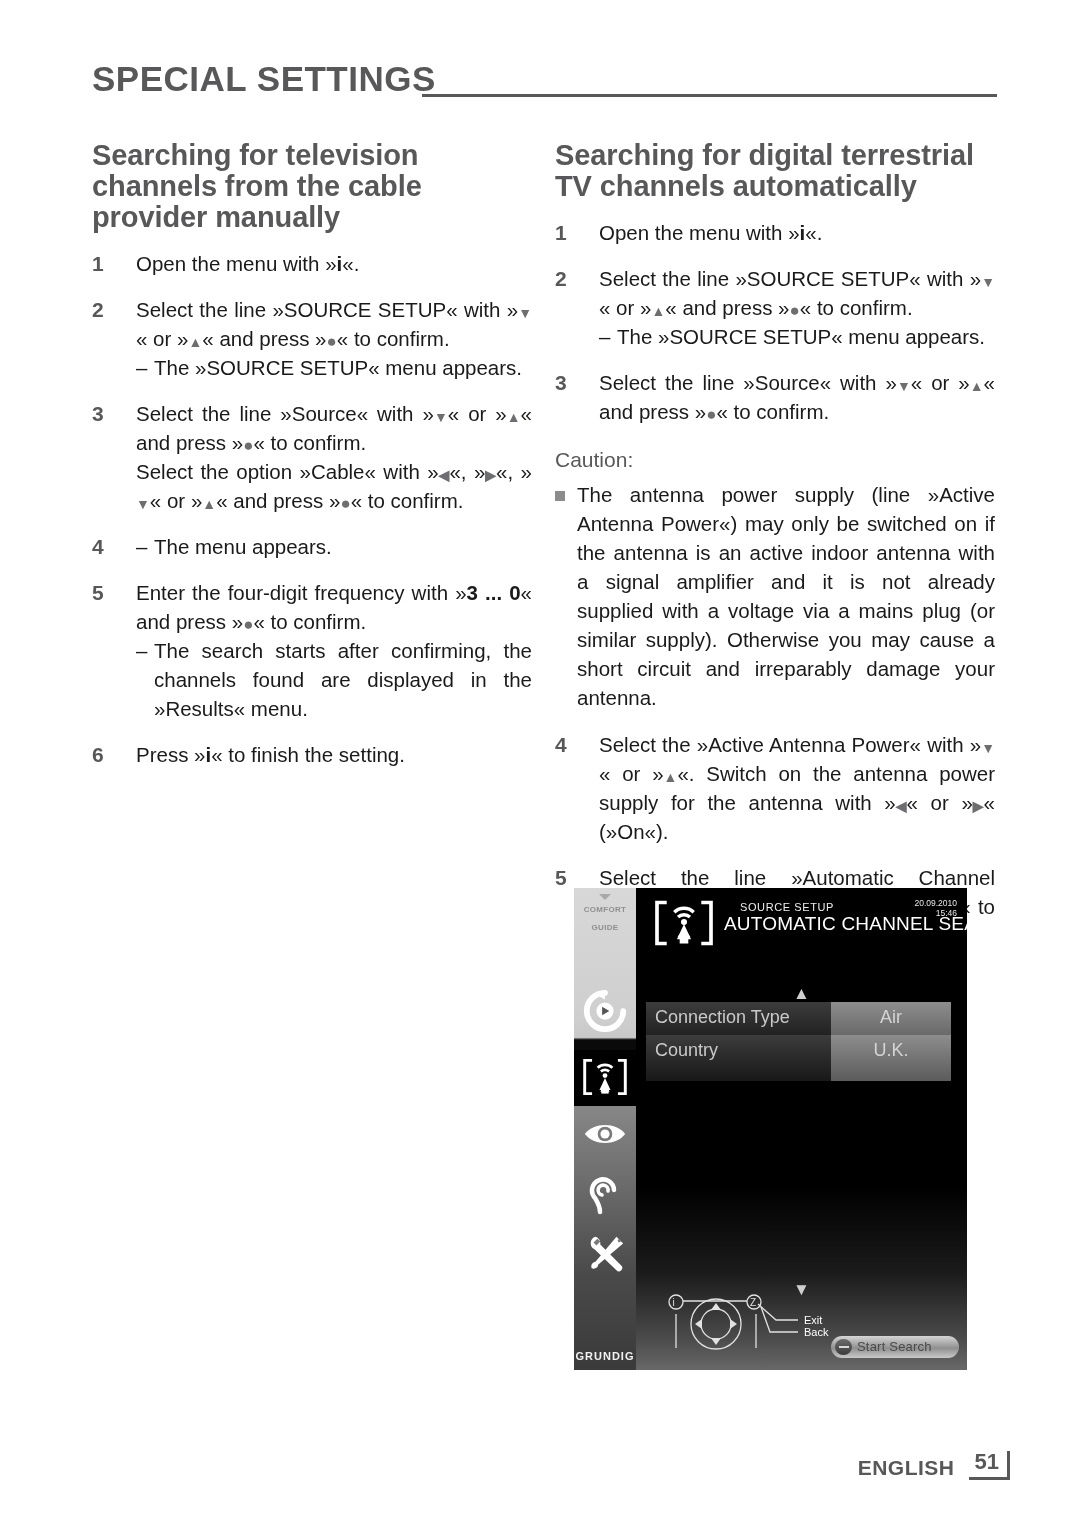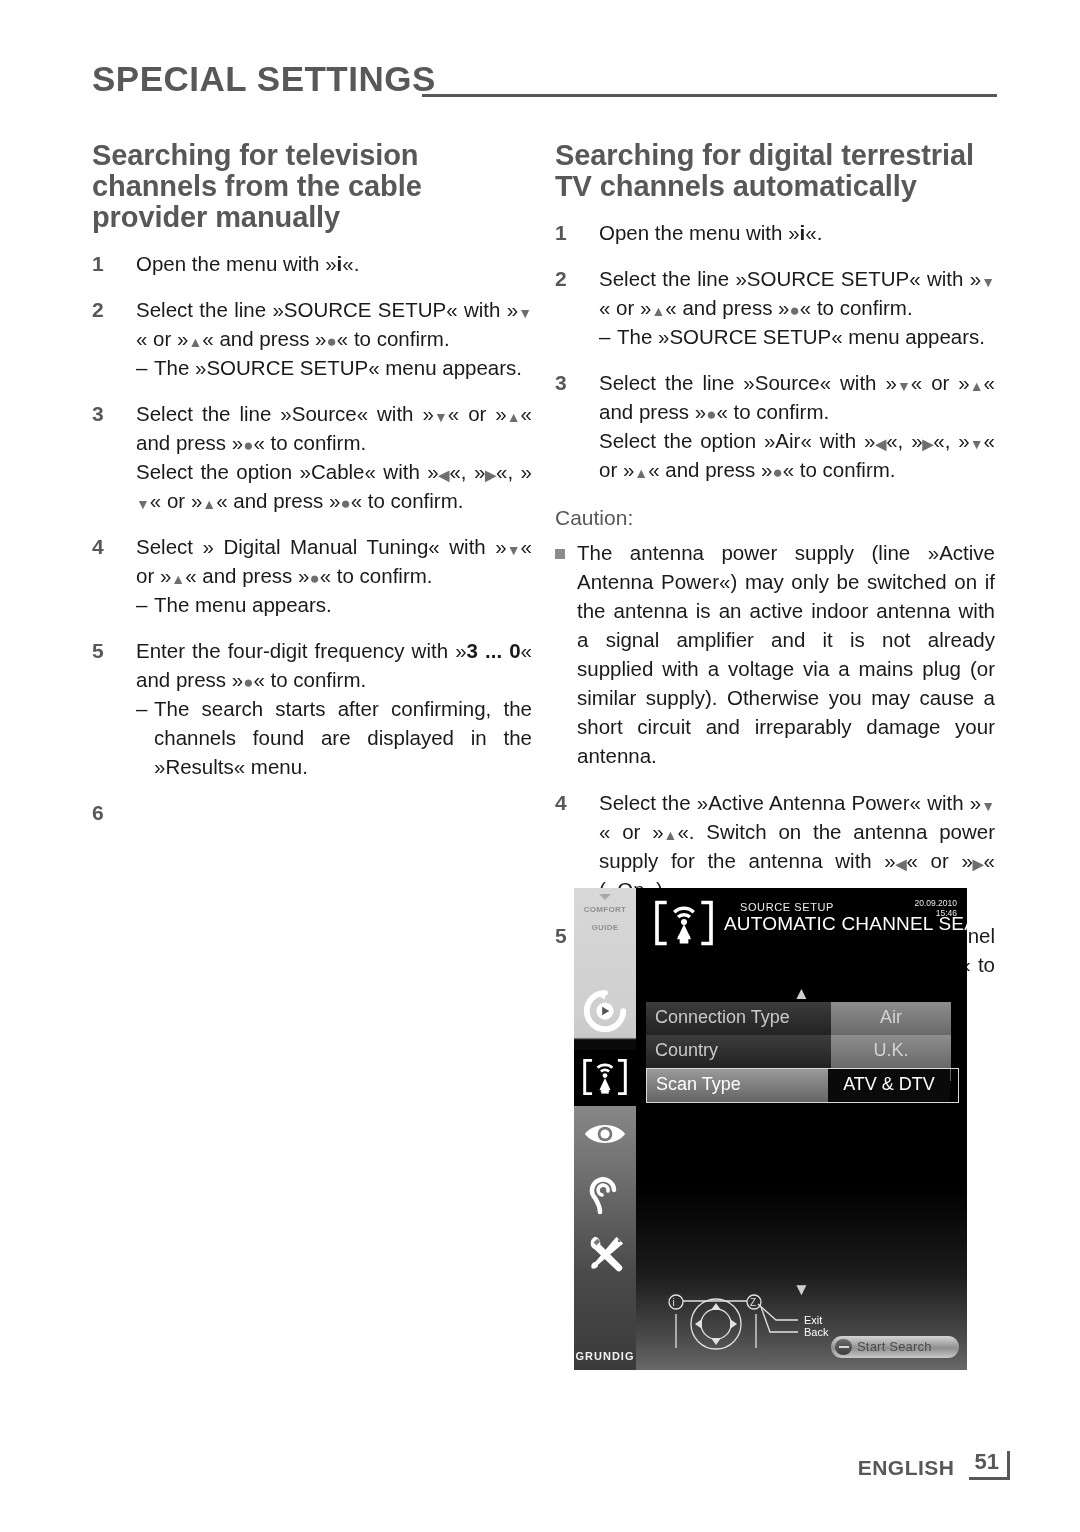--- a/index.html
+++ b/index.html
@@ -179,53 +179,52 @@
     </div>
 
     <div class="step">
       <span class="num">3</span>
       <p class="ln just">Select the line »Source« with »<span class="k k-dn"></span>« or »<span class="k k-up"></span>« and press »<span class="k k-ok"></span>« to confirm.</p>
       <p class="ln just">Select the option »Cable« with »<span class="k k-lt"></span>«, »<span class="k k-rt"></span>«, »<span class="k k-dn"></span>« or »<span class="k k-up"></span>« and press »<span class="k k-ok"></span>« to confirm.</p>
     </div>
 
     <div class="step">
       <span class="num">4</span>
-      <p class="ln just">Select » Digital Manual Tuning« with »<span class="k k-dn"></span>« or »<span class="k k-up"></span>« and press »<span class="k k-ok"></span>« to confirm.</p>
       <p class="ln dash"><span class="d">–</span>The menu appears.</p>
     </div>
 
     <div class="step">
       <span class="num">5</span>
       <p class="ln just">Enter the four-digit frequency with »<b>3 ... 0</b>« and press »<span class="k k-ok"></span>« to confirm.</p>
       <p class="ln dash just"><span class="d">–</span>The search starts after confirming, the channels found are displayed in the »Results« menu.</p>
     </div>
 
     <div class="step">
       <span class="num">6</span>
+      <p class="ln">Press »<span class="k-i">i</span>« to finish the setting.</p>
     </div>
   </div>
 
   <div class="col col-right">
     <h2 class="sec">Searching for digital terrestrial TV channels automatically</h2>
 
     <div class="step">
       <span class="num">1</span>
       <p class="ln">Open the menu with »<span class="k-i">i</span>«.</p>
     </div>
 
     <div class="step">
       <span class="num">2</span>
       <p class="ln just">Select the line »SOURCE&nbsp;SETUP« with »<span class="k k-dn"></span>« or »<span class="k k-up"></span>« and press »<span class="k k-ok"></span>« to confirm.</p>
       <p class="ln dash"><span class="d">–</span>The »SOURCE SETUP« menu appears.</p>
     </div>
 
     <div class="step">
       <span class="num">3</span>
       <p class="ln just">Select the line »Source« with »<span class="k k-dn"></span>« or »<span class="k k-up"></span>« and press »<span class="k k-ok"></span>« to confirm.</p>
-      <p class="ln just">Select the option »Air« with »<span class="k k-lt"></span>«, »<span class="k k-rt"></span>«, »<span class="k k-dn"></span>« or »<span class="k k-up"></span>« and press »<span class="k k-ok"></span>« to confirm.</p>
     </div>
 
     <div class="caution-h">Caution:</div>
     <div class="bullet">
       <span class="sq"></span>
       <p class="ln just">The antenna power supply (line »Active Antenna Power«) may only be switched on if the antenna is an active indoor antenna with a signal amplifier and it is not already supplied with a voltage via a mains plug (or similar supply). Otherwise you may cause a short circuit and irreparably damage your antenna.</p>
     </div>
 
     <div class="step" style="margin-top:18px">
       <span class="num">4</span>
@@ -319,24 +318,20 @@
 
       <div class="chev chev-up">▲</div>
 
       <div class="row row-1">
         <div class="lbl">Connection Type</div>
         <div class="val">Air</div>
       </div>
       <div class="row row-2">
         <div class="lbl">Country</div>
         <div class="val">U.K.</div>
-      </div>
-      <div class="row row-3">
-        <div class="lbl">Scan Type</div>
-        <div class="val">ATV &amp; DTV</div>
       </div>
 
       <div class="chev chev-dn">▼</div>
 
       <div class="remote">
         <svg width="210" height="72" viewBox="0 0 210 72">
           <g fill="none" stroke="#e2e2e2" stroke-width="1.3">
             <circle cx="58" cy="40" r="25"></circle>
             <circle cx="58" cy="40" r="15"></circle>
             <circle cx="18" cy="18" r="7"></circle>

